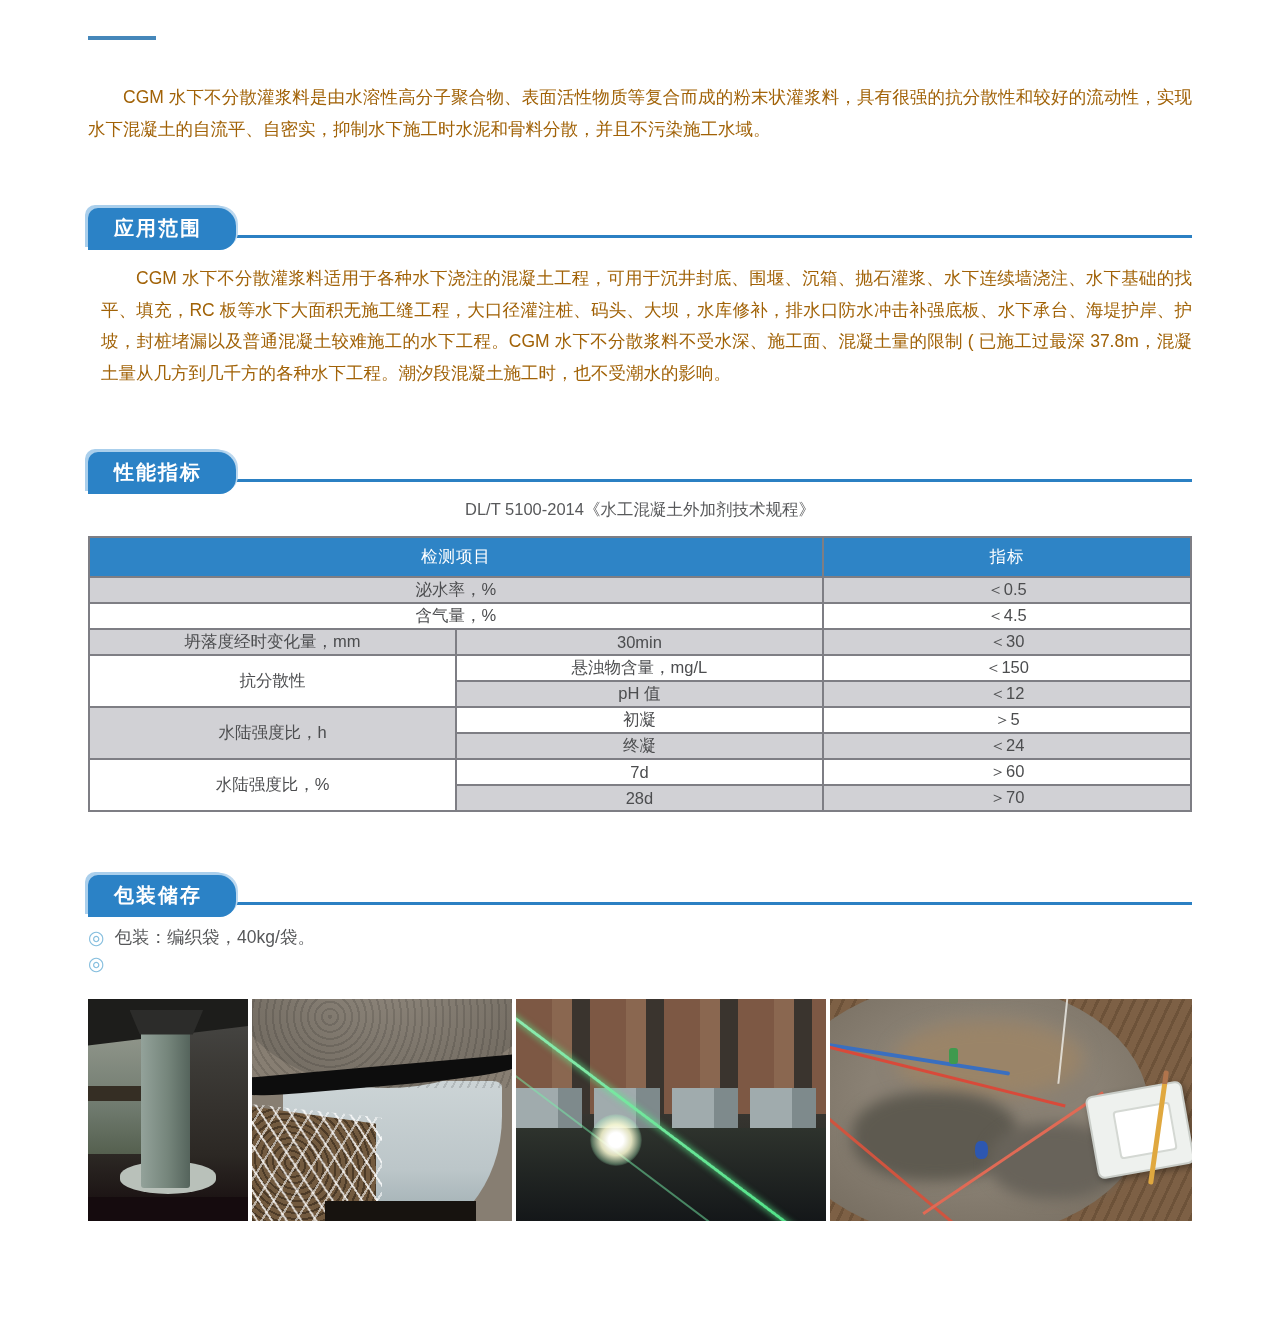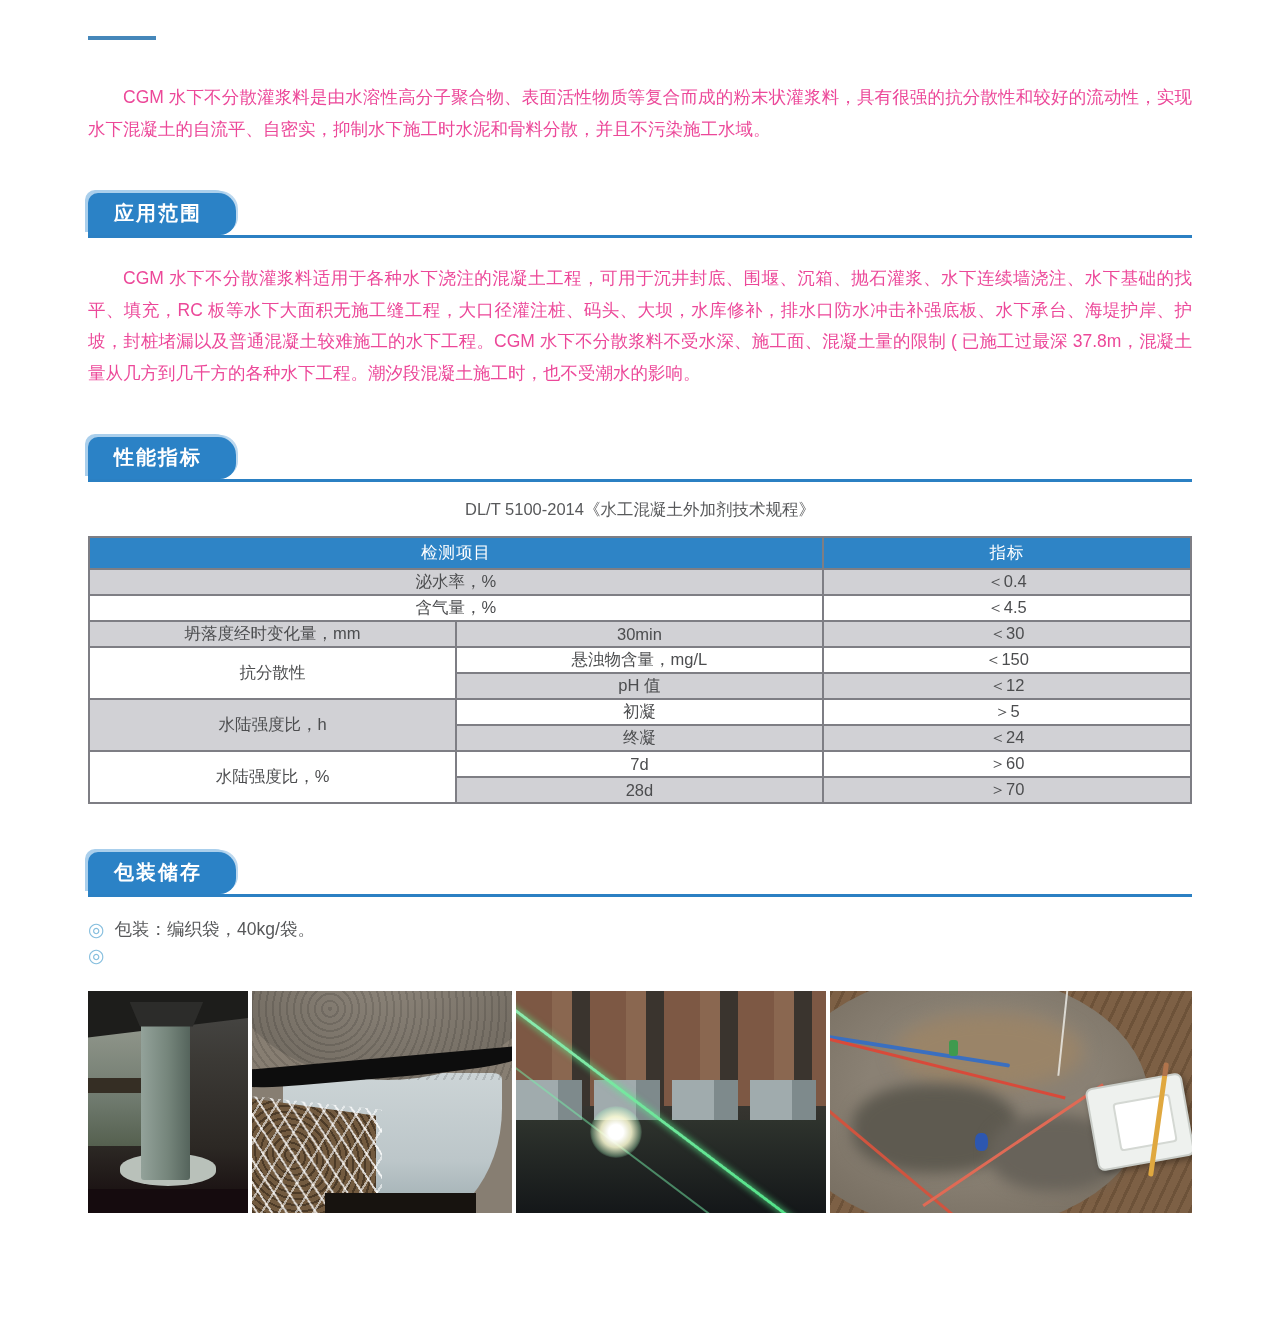--- a/index.html
+++ b/index.html
@@ -5,44 +5,44 @@
   * { margin:0; padding:0; box-sizing:border-box; }
   html,body { background:#ffffff; }
   body { font-family:"Liberation Sans","DejaVu Sans",sans-serif; color:#57585a; }
   .page { width:1280px; height:1344px; background:#fff; padding:14px 88px 0 88px; overflow:hidden; }
 
   
   .page-title { font-size:27px; font-weight:bold; color:#3c80ba; letter-spacing:1.5px; margin-top:6px; }
   .title-underline { width:68px; height:4px; background:#4587ba; margin-top:22px; }
 
   
-  .para { font-size:17.5px; line-height:31.5px; text-align:justify; text-indent:2em; color:#ec4899; }
+  .para { font-size:17.5px; line-height:31.5px; text-align:justify; text-indent:2em; color:#a16207; }
   .intro { margin-top:42px; }
-  .body-text { margin-top:25px; }
+  .body-text { margin-top:25px;margin-left:13px; }
 
   
   .sec-head { border-bottom:3px solid #2b80c3; margin-top:48px; padding-left:0; }
   .sec-tab {
-    display:inline-block; position:relative; top:0;
+    display:inline-block; position:relative; top:15px;
     background:#2b82c6; color:#fff; font-size:20px; font-weight:bold; letter-spacing:2px;
     padding:7px 34px 8px 26px;
     border-radius:10px 18px 16px 0;
     box-shadow:-3px -3px 0 0 #aacfec, 2px -2px 0 0 #bcd8ef;
   }
 
   
   .standard { margin-top:17px; text-align:center; font-size:16.5px; color:#58595b; }
 
   
   table.perf { width:100%; margin-top:15px; border-collapse:collapse; table-layout:fixed; }
   table.perf th, table.perf td {
     border:2px solid #7e7e84; text-align:center; vertical-align:middle;
     font-size:16.5px; color:#4c4d4f; height:22px; padding:1px 4px;
   }
-  table.perf thead th { background:#2e84c6; color:#fff; font-weight:500; height:32px; letter-spacing:1px; }
+  table.perf thead th { background:#2e84c6; color:#fff; font-weight:500; height:40px; letter-spacing:1px; }
   tr.row-gray td { background:#d1d1d5; }
   tr.row-white td { background:#ffffff; }
   td.cell-white { background:#ffffff !important; }
   td.cell-gray { background:#d1d1d5 !important; }
 
   
   .bullets { margin-top:16px; }
   .bullet { display:flex; align-items:center; gap:10px; font-size:17.5px; line-height:33px; color:#57585a; }
   .ring { color:#85bede; font-size:19px; line-height:1; }
 
@@ -140,21 +140,21 @@
       </colgroup>
     <thead>
       <tr>
         <th colspan="2">检测项目</th>
         <th>指标</th>
       </tr>
     </thead>
     <tbody>
       <tr class="row-gray">
         <td colspan="2">泌水率，%</td>
-        <td>＜0.4</td>
+        <td>＜0.5</td>
       </tr>
       <tr class="row-white">
         <td colspan="2">含气量，%</td>
         <td>＜4.5</td>
       </tr>
       <tr class="row-gray">
         <td>坍落度经时变化量，mm</td>
         <td>30min</td>
         <td>＜30</td>
       </tr>

